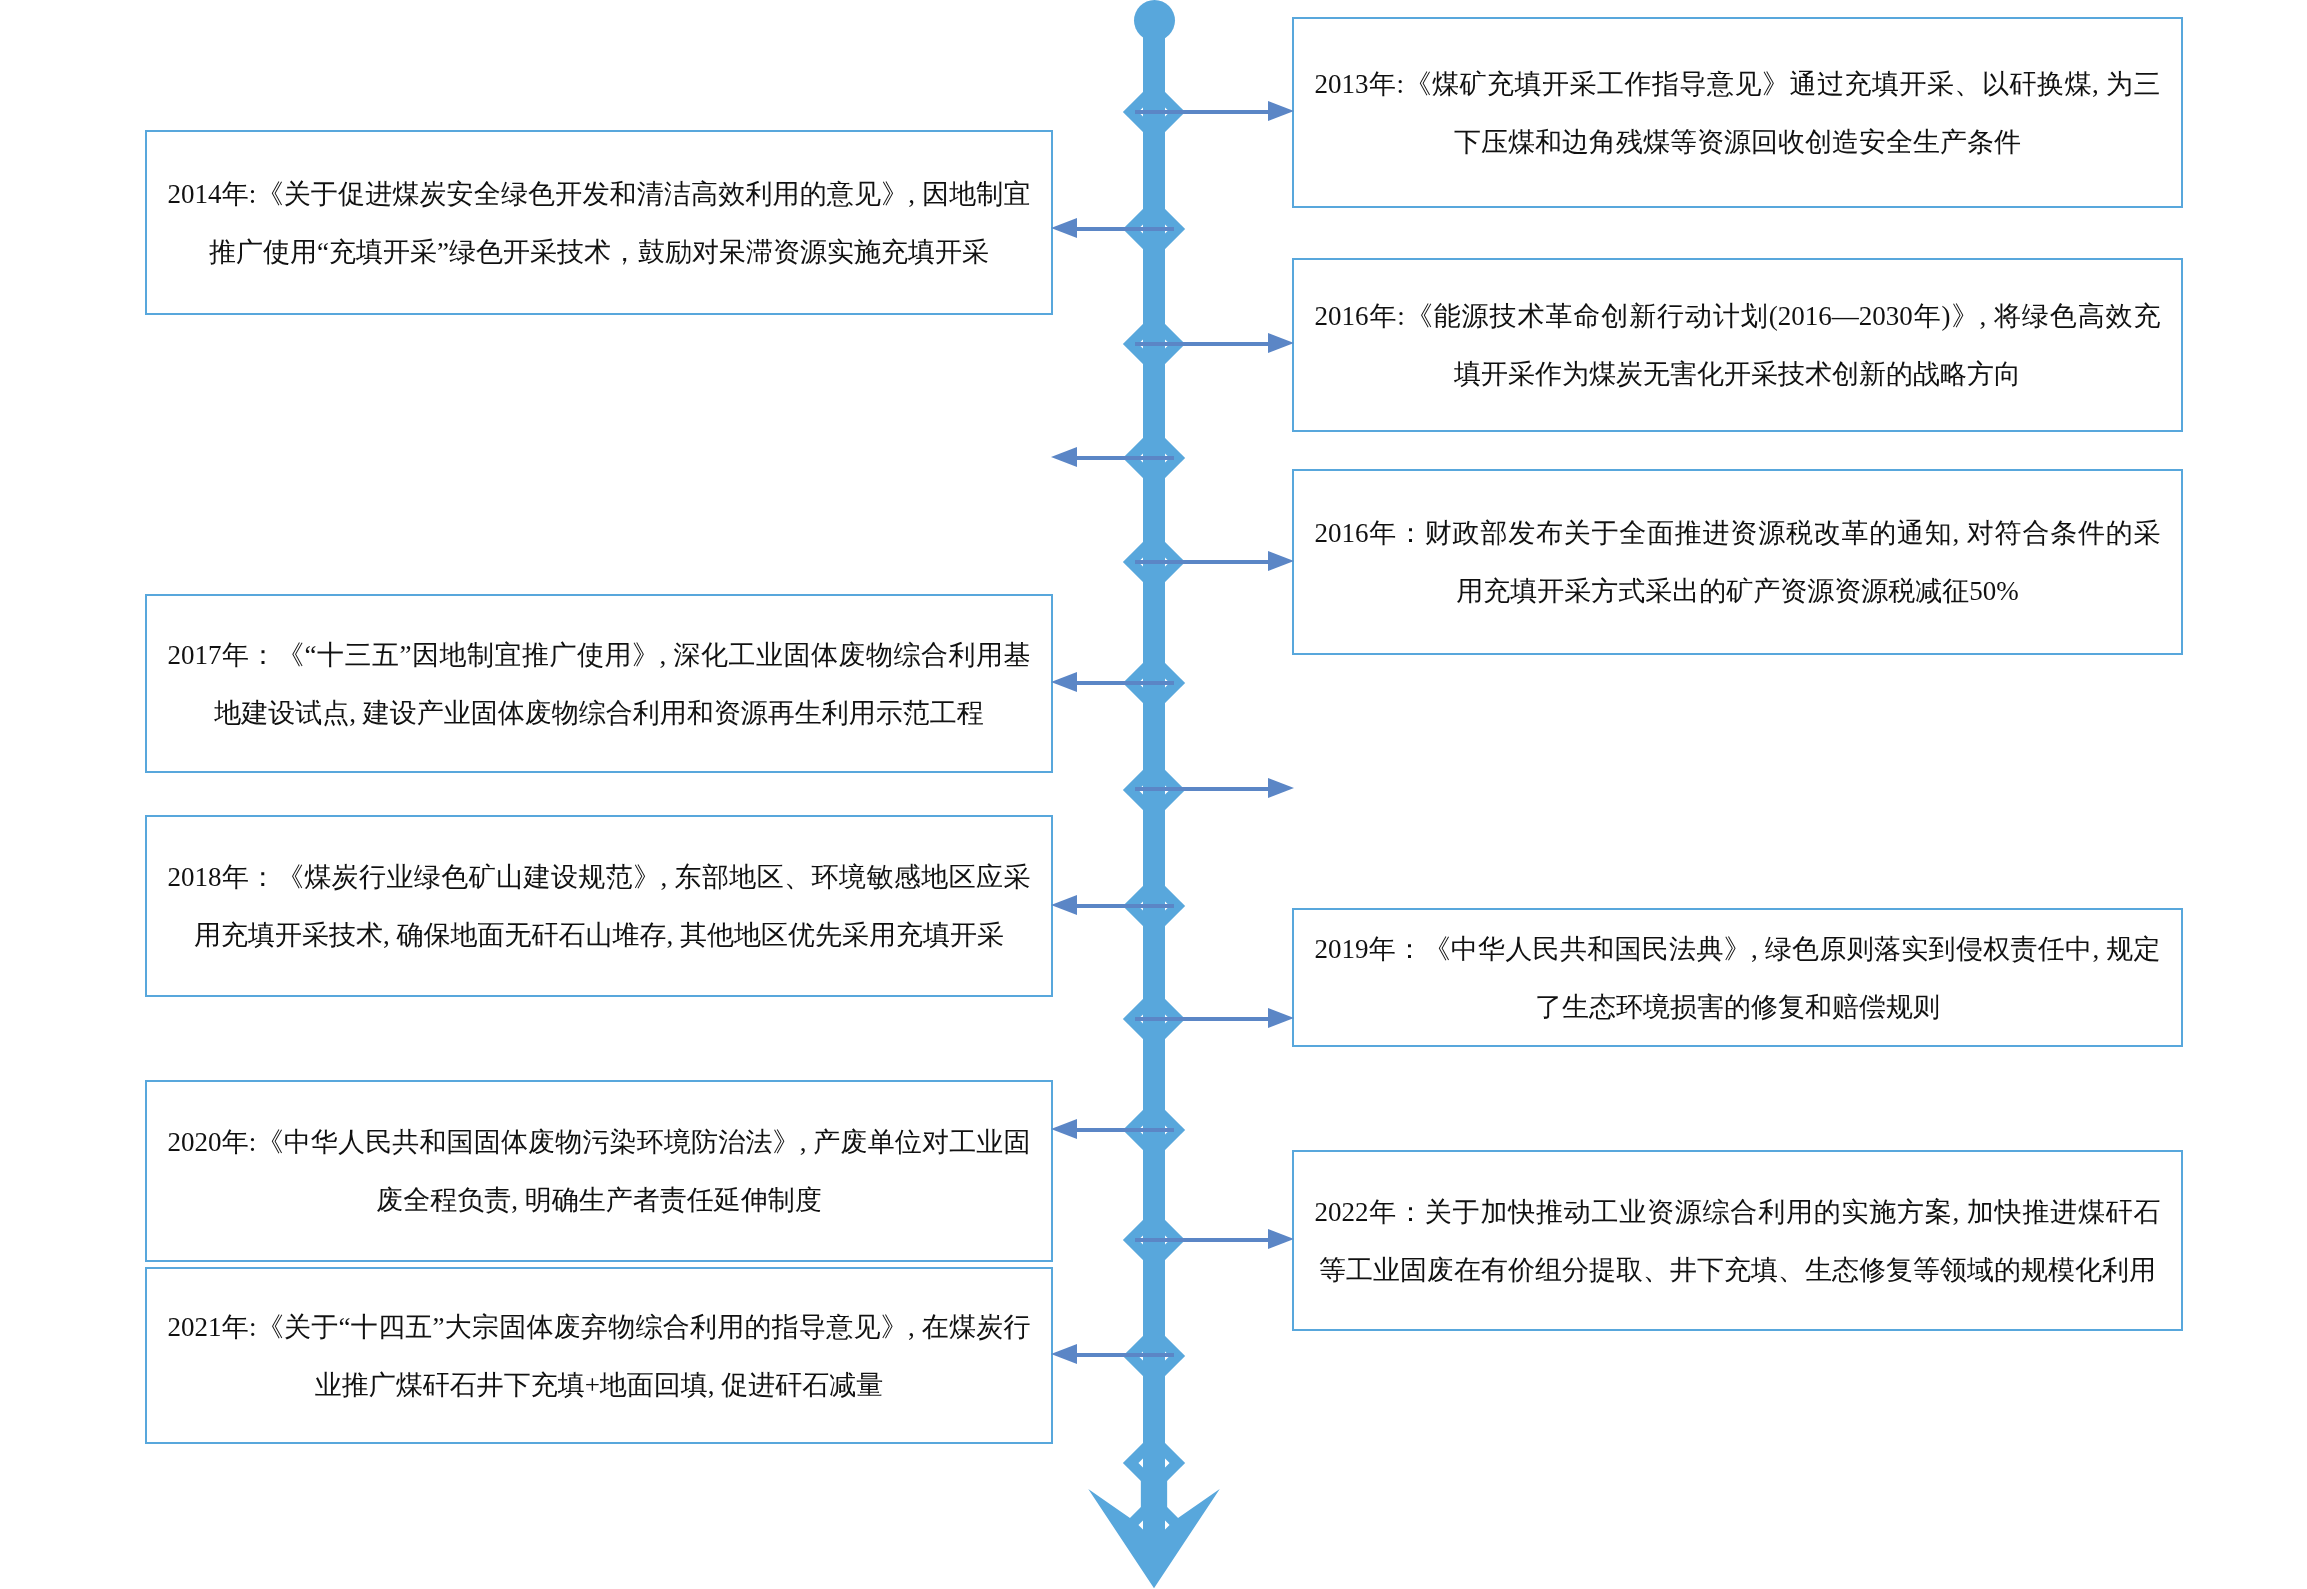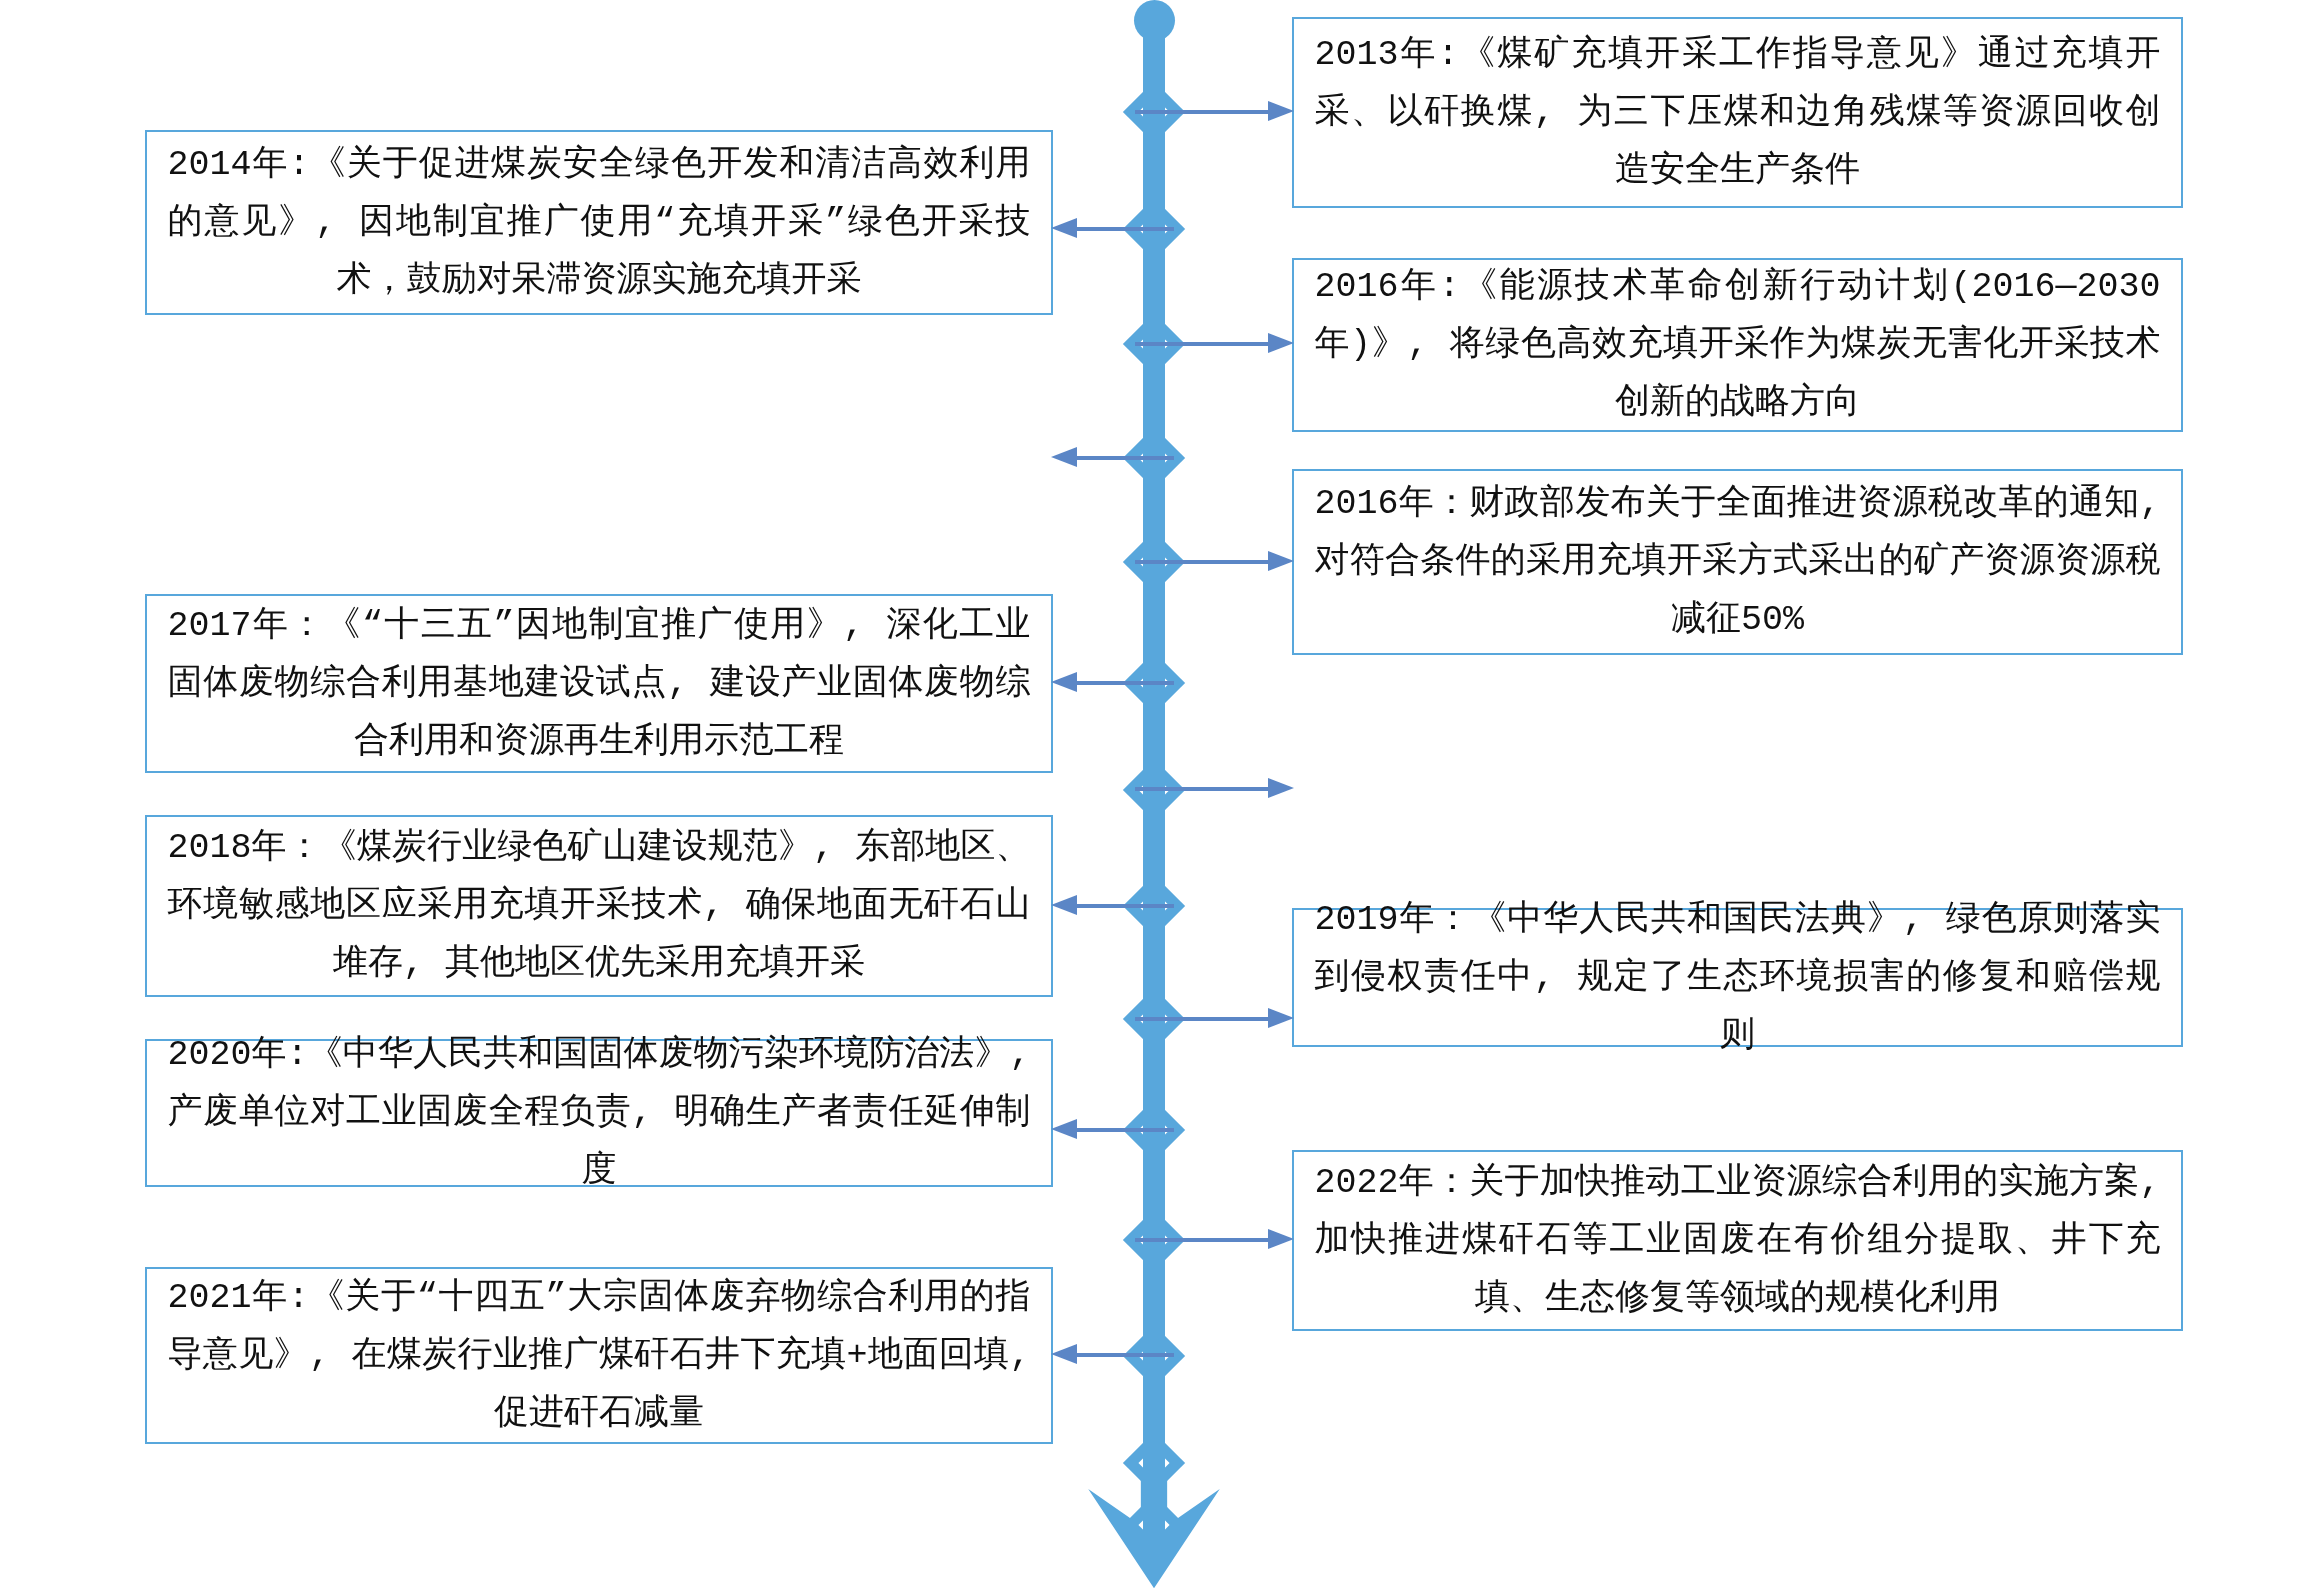--- a/index.html
+++ b/index.html
@@ -39,25 +39,25 @@
   .arrow.to-left::after{
     content:"";position:absolute;left:-26px;top:-8.8px;width:0;height:0;
     border-top:10.3px solid transparent;border-bottom:10.3px solid transparent;
     border-right:26px solid #5b86c6;
   }
 
   
   .tbox{
     position:absolute;box-sizing:border-box;background:#ffffff;
     border:2.2px solid #58a7dc;z-index:1;
-    font-size:35px;line-height:58px;
+    font-size:27px;line-height:58px;
     padding:7.3px 20.5px;
     text-align:justify;text-align-last:center;
     text-justify:inter-ideograph;
-    display:flex;align-items:center;font-family:Liberation Mono, monospace;
+    display:flex;align-items:center;
   }
   .tbox > span{display:block;width:100%;}
   .tbox.left-col{left:145px;width:908px;}
   .tbox.right-col{left:1292px;width:891px;}
 </style>
 </head>
 <body>
 
 <div class="stage">
 
@@ -169,21 +169,21 @@
 
   <div class="tbox left-col" style="top:130px;height:185px">
       <span>2014年:《关于促进煤炭安全绿色开发和清洁高效利用的意见》, 因地制宜推广使用“充填开采”绿色开采技术，鼓励对呆滞资源实施充填开采</span>
     </div>
   <div class="tbox left-col" style="top:594px;height:179px">
       <span>2017年：《“十三五”因地制宜推广使用》, 深化工业固体废物综合利用基地建设试点, 建设产业固体废物综合利用和资源再生利用示范工程</span>
     </div>
   <div class="tbox left-col" style="top:815px;height:182px">
       <span>2018年：《煤炭行业绿色矿山建设规范》, 东部地区、环境敏感地区应采用充填开采技术, 确保地面无矸石山堆存, 其他地区优先采用充填开采</span>
     </div>
-  <div class="tbox left-col" style="top:1039px;height:148px">
+  <div class="tbox left-col" style="top:1080px;height:182px">
       <span>2020年:《中华人民共和国固体废物污染环境防治法》, 产废单位对工业固废全程负责, 明确生产者责任延伸制度</span>
     </div>
   <div class="tbox left-col" style="top:1267px;height:177px">
       <span>2021年:《关于“十四五”大宗固体废弃物综合利用的指导意见》, 在煤炭行业推广煤矸石井下充填+地面回填, 促进矸石减量</span>
     </div>
 
 </div>
 
 
 </body></html>

